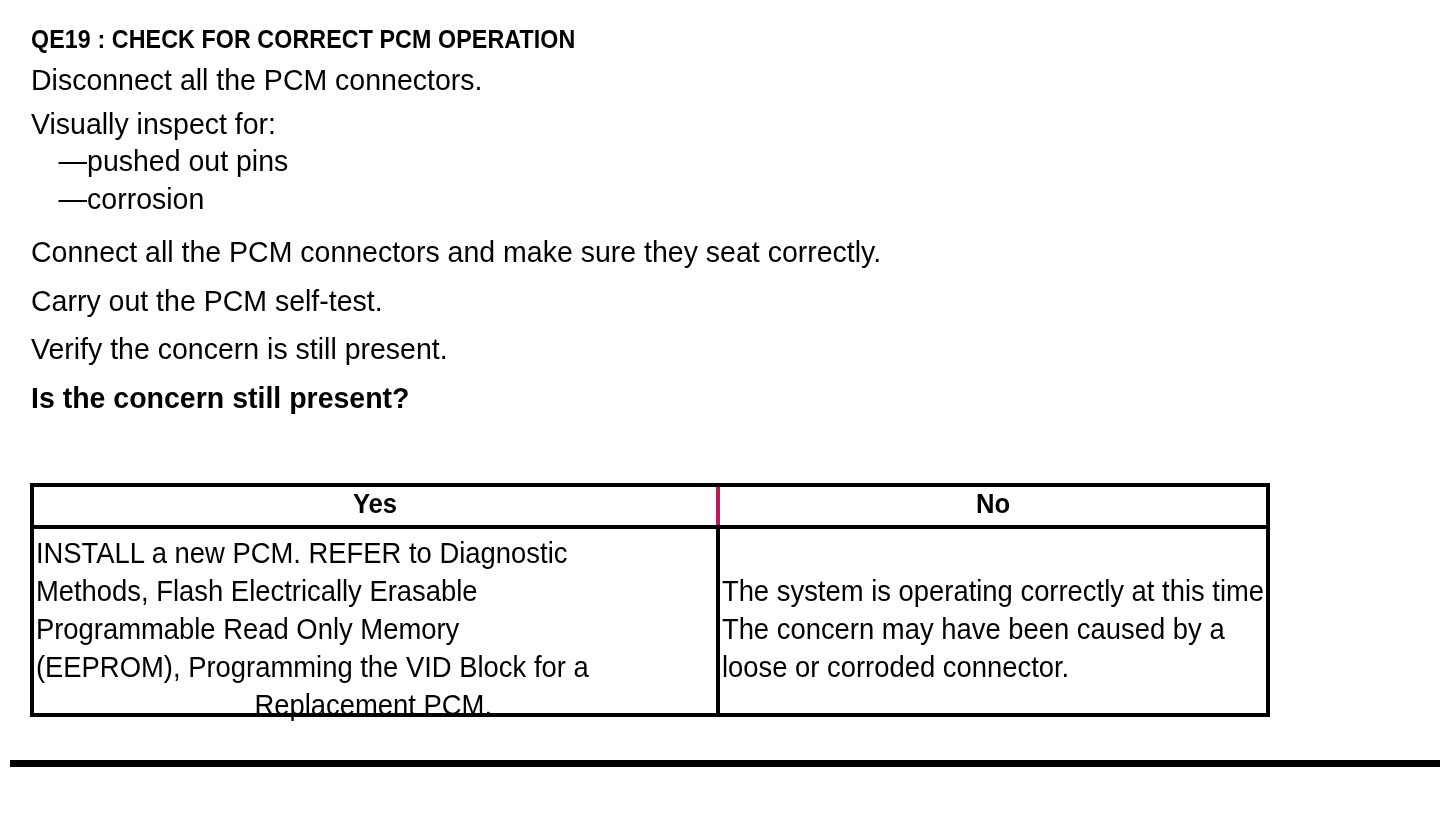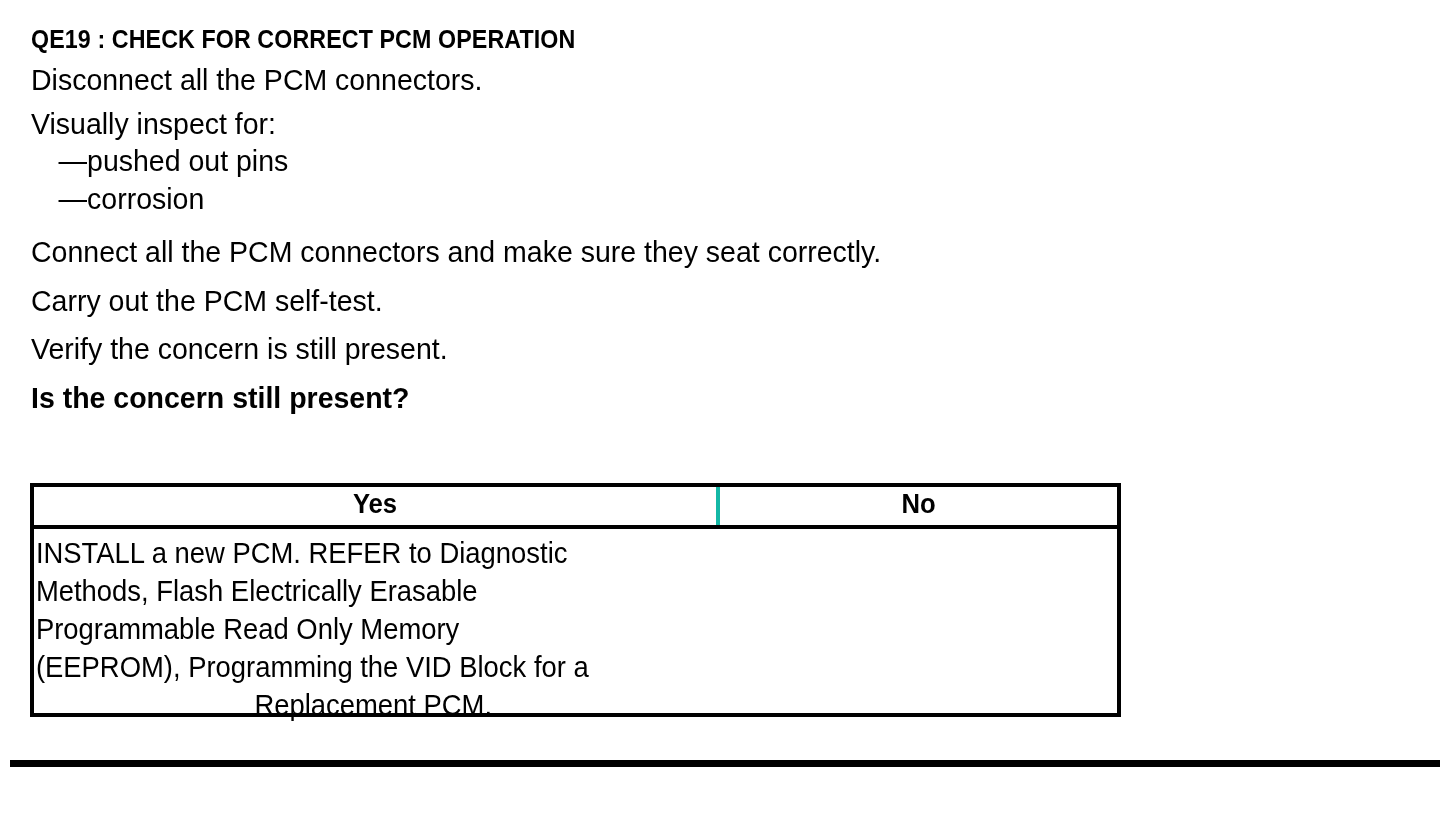--- a/index.html
+++ b/index.html
@@ -62,21 +62,21 @@
   }
   .instr-line.gap-before {
     margin-top: 11px;
   }
 
   
   .decision-table {
     position: absolute;
     left: 30px;
     top: 483px;
-    width: 1091px;
+    width: 1240px;
     border: 4px solid #000;
     box-sizing: border-box;
     background: #fff;
   }
   .table-head {
     display: flex;
     height: 38px;
     border-bottom: 4px solid #000;
   }
   .table-body {
@@ -88,21 +88,21 @@
     width: 682px;
     box-sizing: border-box;
     flex: 0 0 682px;
   }
   .col-no {
     flex: 1 1 auto;
     box-sizing: border-box;
     border-left: 4px solid #000;
   }
   .table-head .col-no {
-    border-left: 4px solid #14b8a6;
+    border-left: 4px solid #be185d;
   }
   .head-label {
     font-size: 27px;
     font-weight: bold;
     text-align: center;
     line-height: 34px;
     transform: scaleX(0.95);
   }
   .cell-text {
     font-size: 29px;
@@ -171,19 +171,26 @@
       <div class="col-yes">
         <div class="cell-text cell-yes">
           <div class="cell-line">INSTALL a new PCM. REFER to Diagnostic</div>
           <div class="cell-line">Methods, Flash Electrically Erasable</div>
           <div class="cell-line">Programmable Read Only Memory</div>
           <div class="cell-line">(EEPROM), Programming the VID Block for a</div>
           <div class="cell-line centered">Replacement PCM.</div>
         </div>
       </div>
 
+      <div class="col-no">
+        <div class="cell-text cell-no">
+          <div class="cell-line">The system is operating correctly at this time.</div>
+          <div class="cell-line">The concern may have been caused by a</div>
+          <div class="cell-line">loose or corroded connector.</div>
+        </div>
+      </div>
 
     </div>
   </div>
 
   <div class="footer-rule"></div>
 
 </div>
 
 </body></html>

